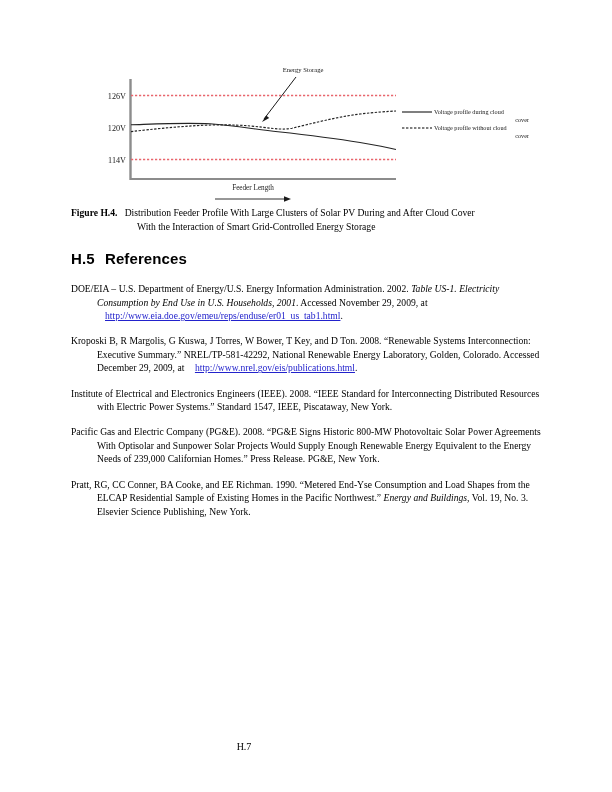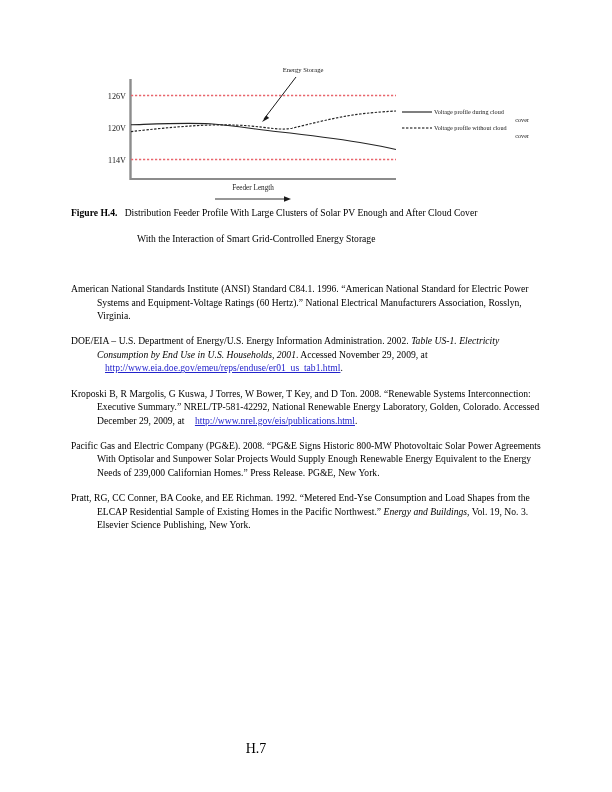--- a/index.html
+++ b/index.html
@@ -47,21 +47,20 @@
     text-align: left;
   }
   .caption-label {
     font-weight: bold;
     text-align: center;
   }
   .caption-indent {
     display: block;
     padding-left: 66px;
     text-indent: 0;
-    margin-top: 12px;
   }
   .caption-first {
     display: block;
     padding-left: 66px;
     text-indent: -66px;
   }
 
   
   .section-heading {
     position: absolute;
@@ -99,25 +98,25 @@
   }
   .ref-link {
     color: #2222cc;
     text-decoration: underline;
     padding-left: 8px;
   }
 
   
   .page-footer {
     position: absolute;
-    left: 12px;
+    left: 0;
     top: 741px;
     width: 488px;
     text-align: center;
-    font-size: 14px;
+    font-size: 10px;
   }
 
   
   .cx-tick { font-family: "Liberation Serif", serif; font-size: 8.2px; fill: #1a1a1a; }
   .cx-note { font-family: "Liberation Serif", serif; font-size: 6.6px; fill: #1a1a1a; }
   .cx-legend { font-family: "Liberation Serif", serif; font-size: 6.2px; fill: #1a1a1a; }
   .cx-axis { font-family: "Liberation Serif", serif; font-size: 7.2px; fill: #1a1a1a; }
 </style>
 </head>
 <body>
@@ -164,31 +163,34 @@
 
         <line x1="402" y1="73" x2="432" y2="73" stroke="#555555" stroke-width="1.5" stroke-dasharray="2.4 1.6"></line>
         <text class="cx-legend" x="434" y="75">Voltage profile without cloud</text>
         <text class="cx-legend" x="529" y="83" text-anchor="end">cover</text>
       </g>
     </svg>
   </div>
 
   <div class="figure-caption">
     <span class="caption-first">
-      <span class="caption-label">Figure H.4.</span><span>&nbsp;&nbsp;&nbsp;</span><span>Distribution Feeder Profile With Large Clusters of Solar PV Enough and After Cloud Cover</span>
+      <span class="caption-label">Figure H.4.</span><span>&nbsp;&nbsp;&nbsp;</span><span>Distribution Feeder Profile With Large Clusters of Solar PV During and After Cloud Cover</span>
     </span>
     <span class="caption-indent">With the Interaction of Smart Grid-Controlled Energy Storage</span>
   </div>
 
+  <div class="section-heading">
+    <span class="num">H.5</span><span>References</span>
+  </div>
 
   <div class="references" id="references-list">
-      <div class="ref-item"><span>American National Standards Institute (ANSI) Standard C84.1.  1996.  “American National Standard for Electric Power Systems and Equipment-Voltage Ratings (60 Hertz).”  National Electrical Manufacturers Association, Rosslyn, Virginia.</span></div>
       <div class="ref-item"><span>DOE/EIA – U.S. Department of Energy/U.S. Energy Information Administration.  2002.  </span><span class="it">Table US-1.  Electricity Consumption by End Use in U.S. Households, 2001</span><span>.  Accessed November 29, 2009, at </span><a class="ref-link" href="#">http://www.eia.doe.gov/emeu/reps/enduse/er01_us_tab1.html</a><span>.</span></div>
       <div class="ref-item"><span>Kroposki B, R Margolis, G Kuswa, J Torres, W Bower, T Key, and D Ton.  2008.  “Renewable Systems Interconnection: Executive Summary.”  NREL/TP-581-42292, National Renewable Energy Laboratory, Golden, Colorado.  Accessed December 29, 2009, at </span><a class="ref-link" href="#">http://www.nrel.gov/eis/publications.html</a><span>.</span></div>
+      <div class="ref-item"><span>Institute of Electrical and Electronics Engineers (IEEE).  2008.  “IEEE Standard for Interconnecting Distributed Resources with Electric Power Systems.”  Standard 1547, IEEE, Piscataway, New York.</span></div>
       <div class="ref-item"><span>Pacific Gas and Electric Company (PG&amp;E).  2008.  “PG&amp;E Signs Historic 800-MW Photovoltaic Solar Power Agreements With Optisolar and Sunpower Solar Projects Would Supply Enough Renewable Energy Equivalent to the Energy Needs of 239,000 Californian Homes.”  Press Release.  PG&amp;E, New York.</span></div>
-      <div class="ref-item"><span>Pratt, RG, CC Conner, BA Cooke, and EE Richman.  1992.  “Metered End-Yse Consumption and Load Shapes from the ELCAP Residential Sample of Existing Homes in the Pacific Northwest.”  </span><span class="it">Energy and Buildings</span><span>, Vol. 19, No. 3.  Elsevier Science Publishing, New York.</span></div>
+      <div class="ref-item"><span>Pratt, RG, CC Conner, BA Cooke, and EE Richman.  1990.  “Metered End-Yse Consumption and Load Shapes from the ELCAP Residential Sample of Existing Homes in the Pacific Northwest.”  </span><span class="it">Energy and Buildings</span><span>, Vol. 19, No. 3.  Elsevier Science Publishing, New York.</span></div>
     </div>
 
   <div class="page-footer">
     <span>H.7</span>
   </div>
 
 </div>
 
 </body></html>

